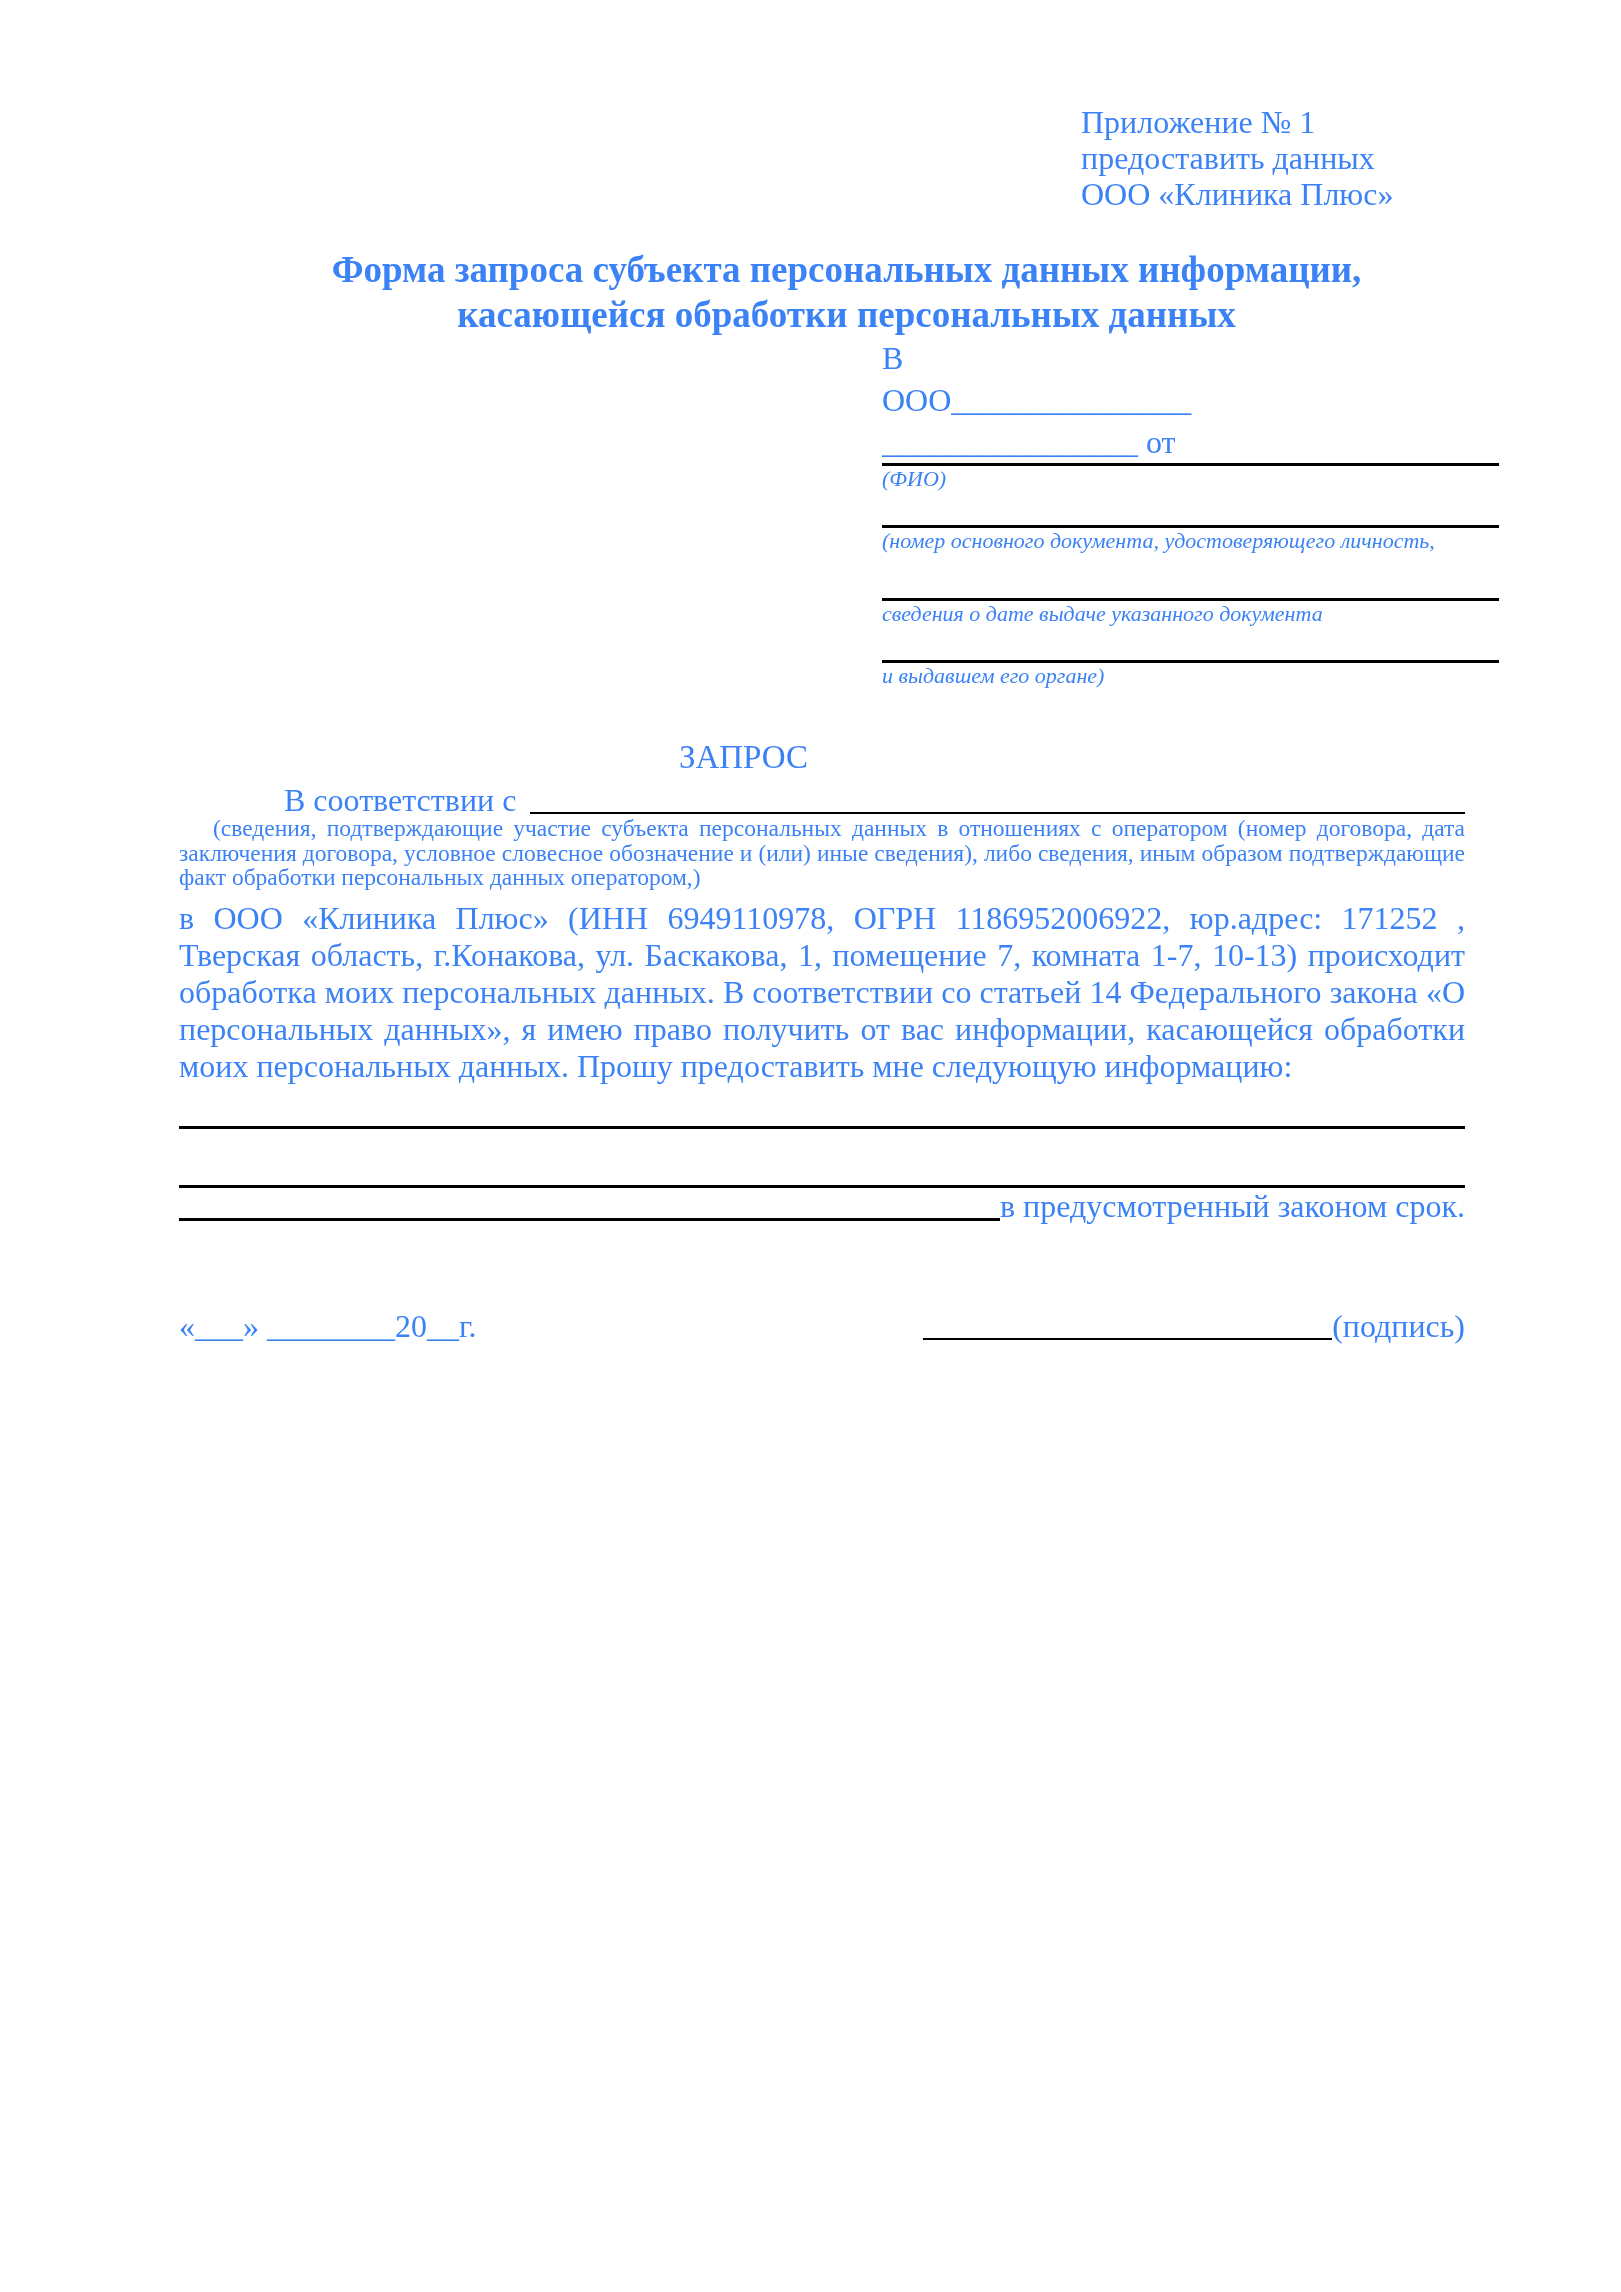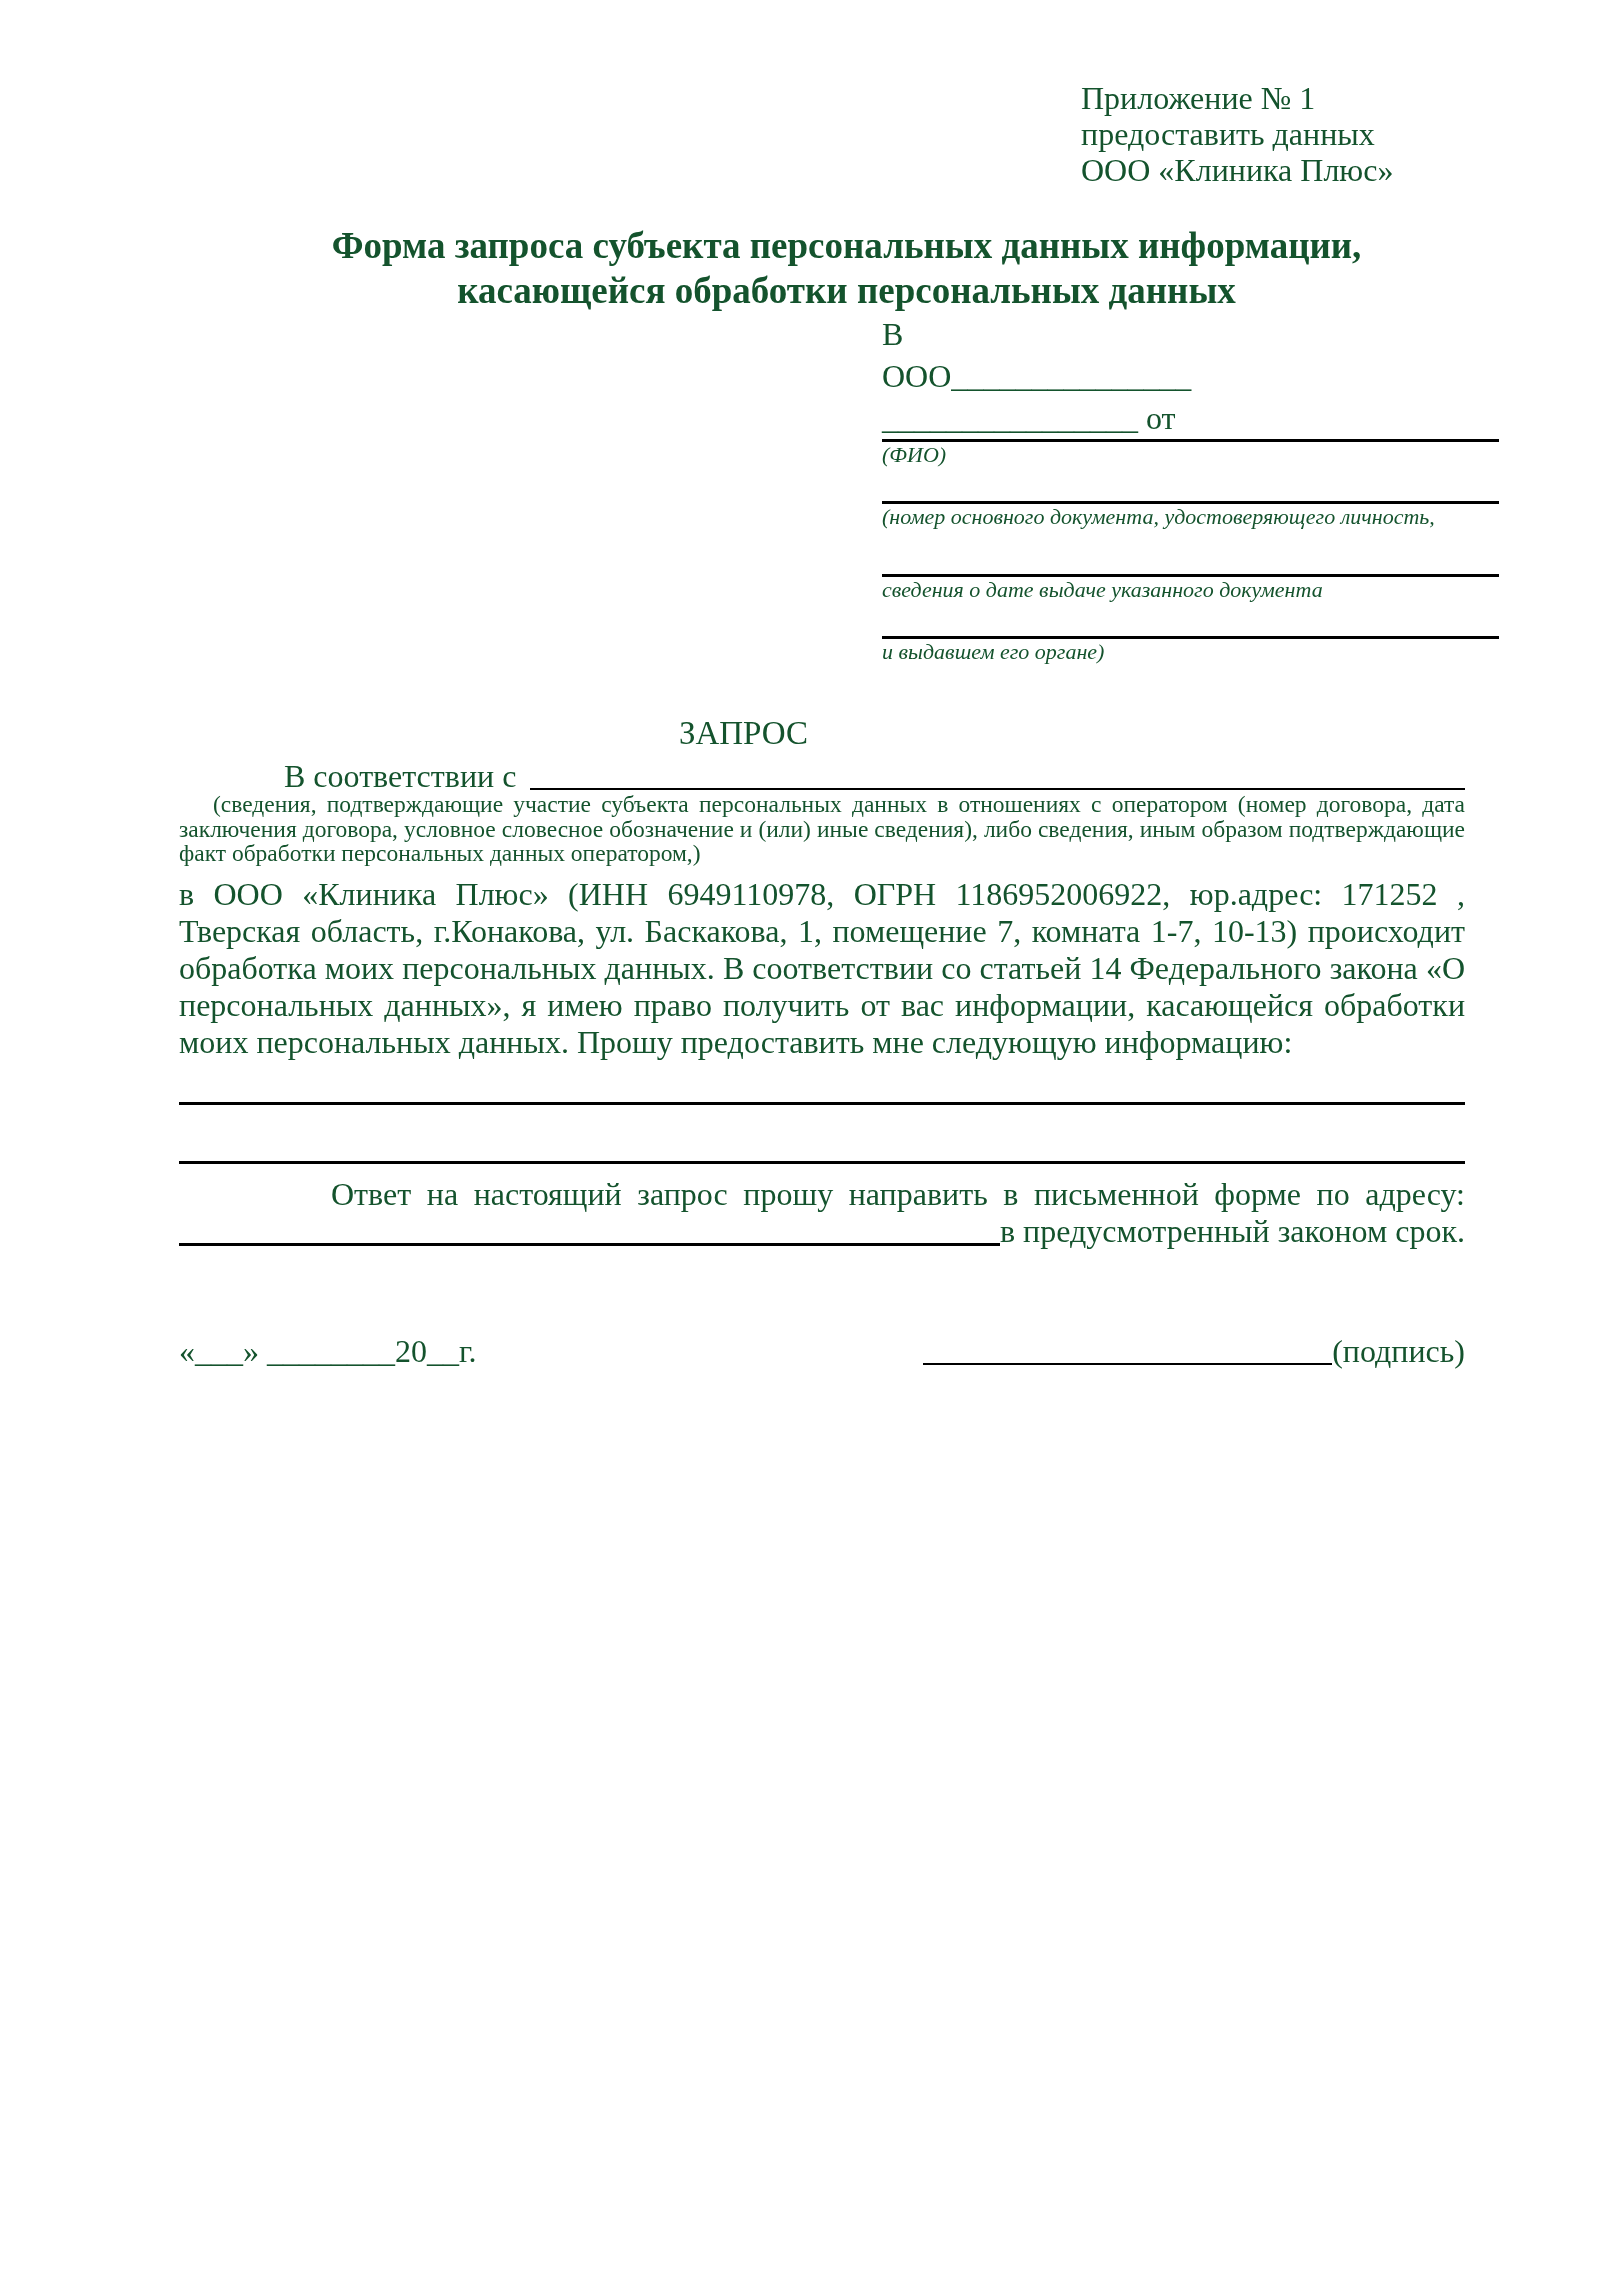--- a/index.html
+++ b/index.html
@@ -1,22 +1,22 @@
 <!DOCTYPE html>
 <html><head>
 <meta charset="utf-8">
 <style>
   html,body{margin:0;padding:0;background:#ffffff;}
   .page{
     position:relative;
     width:1587px;height:2293px;
-    background:#ffffff;color:#14532d;
+    background:#ffffff;color:#3b82f6;
     font-family:"Liberation Serif","DejaVu Serif",serif;
     box-sizing:border-box;
-    padding:80px 122px 0 179px;
+    padding:104px 122px 0 179px;
     overflow:hidden;
   }
   
   .appendix{margin-left:902px;font-size:32px;line-height:36px;}
   
   .doc-title{
     margin-top:35px;text-align:center;padding-left:49px;
     font-size:37px;font-weight:bold;line-height:45px;
   }
   
@@ -87,21 +87,20 @@
     <span class="fill"></span>
   </div>
 
   <p class="small-note">(сведения, подтверждающие участие субъекта персональных данных в отношениях с оператором (номер договора, дата заключения договора, условное словесное обозначение и (или) иные сведения), либо сведения, иным образом подтверждающие факт обработки персональных данных оператором,)</p>
 
   <p class="body-par">в ООО «Клиника Плюс» (ИНН 6949110978, ОГРН 1186952006922, юр.адрес: 171252 , Тверская область, г.Конакова, ул. Баскакова, 1, помещение 7, комната 1-7, 10-13) происходит обработка моих персональных данных. В соответствии со статьей 14 Федерального закона «О персональных данных», я имею право получить от вас информации, касающейся обработки моих персональных данных. Прошу предоставить мне следующую информацию:</p>
 
   <div class="blank-line blank-a"></div>
   <div class="blank-line blank-b"></div>
 
-  <p class="otvet">Ответ на настоящий запрос прошу направить в письменной форме по адресу:</p>
 
   <div class="addr-line">
     <span class="fill"></span>
     <span class="suffix">в предусмотренный законом срок.</span>
   </div>
 
   <div class="bottom-row">
     <div class="date">«___» ________20__г.</div>
     <div class="sign">
       <span class="sign-line"></span>

